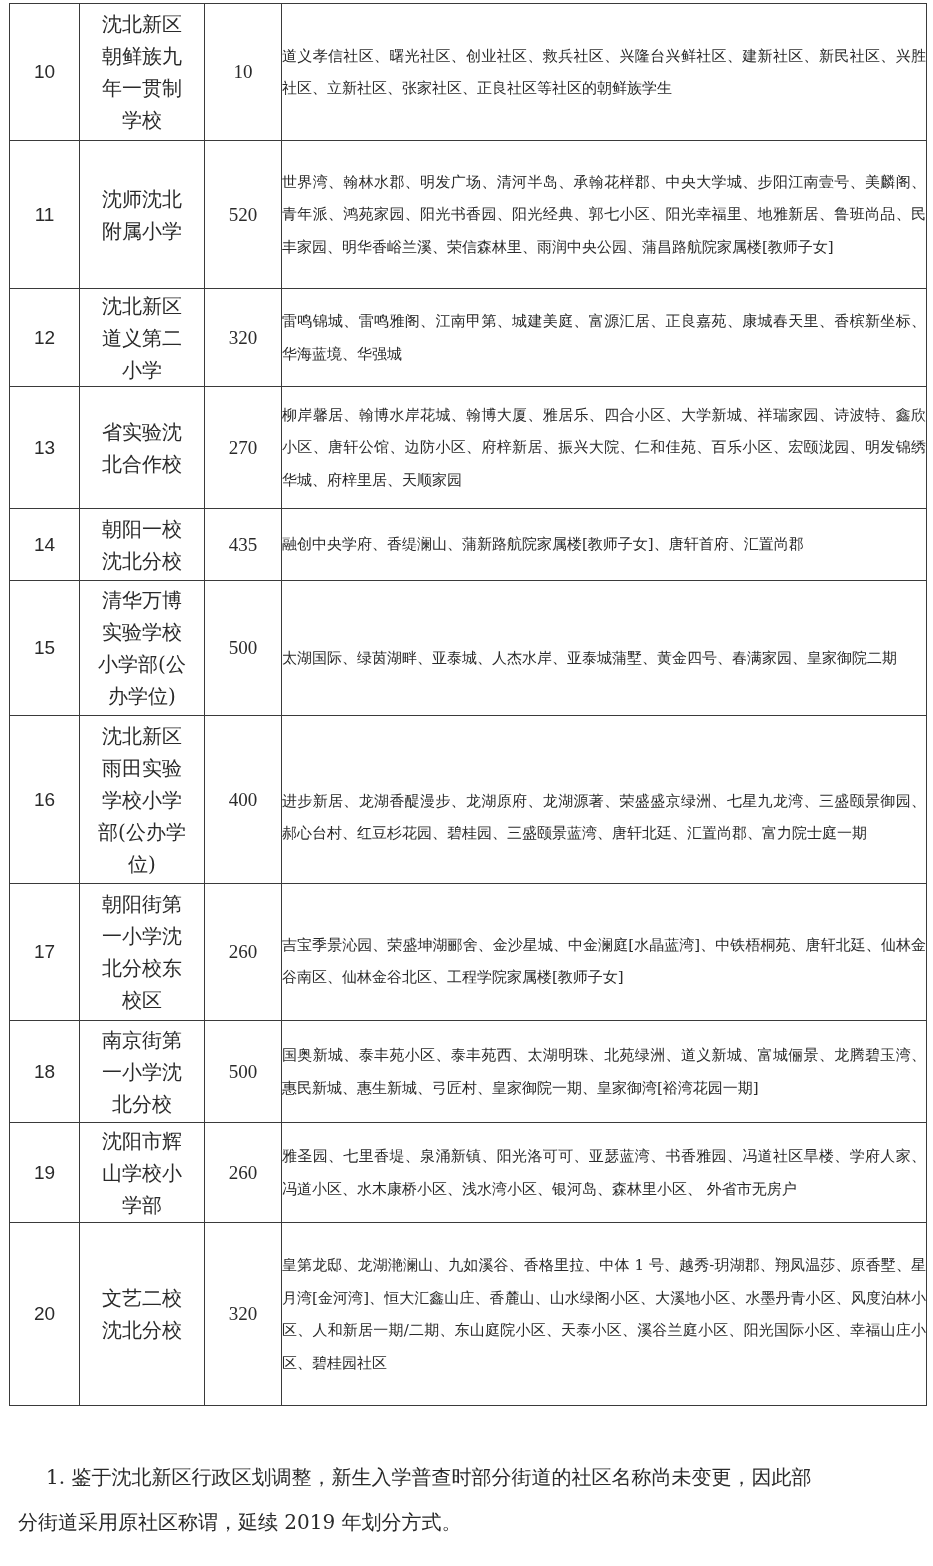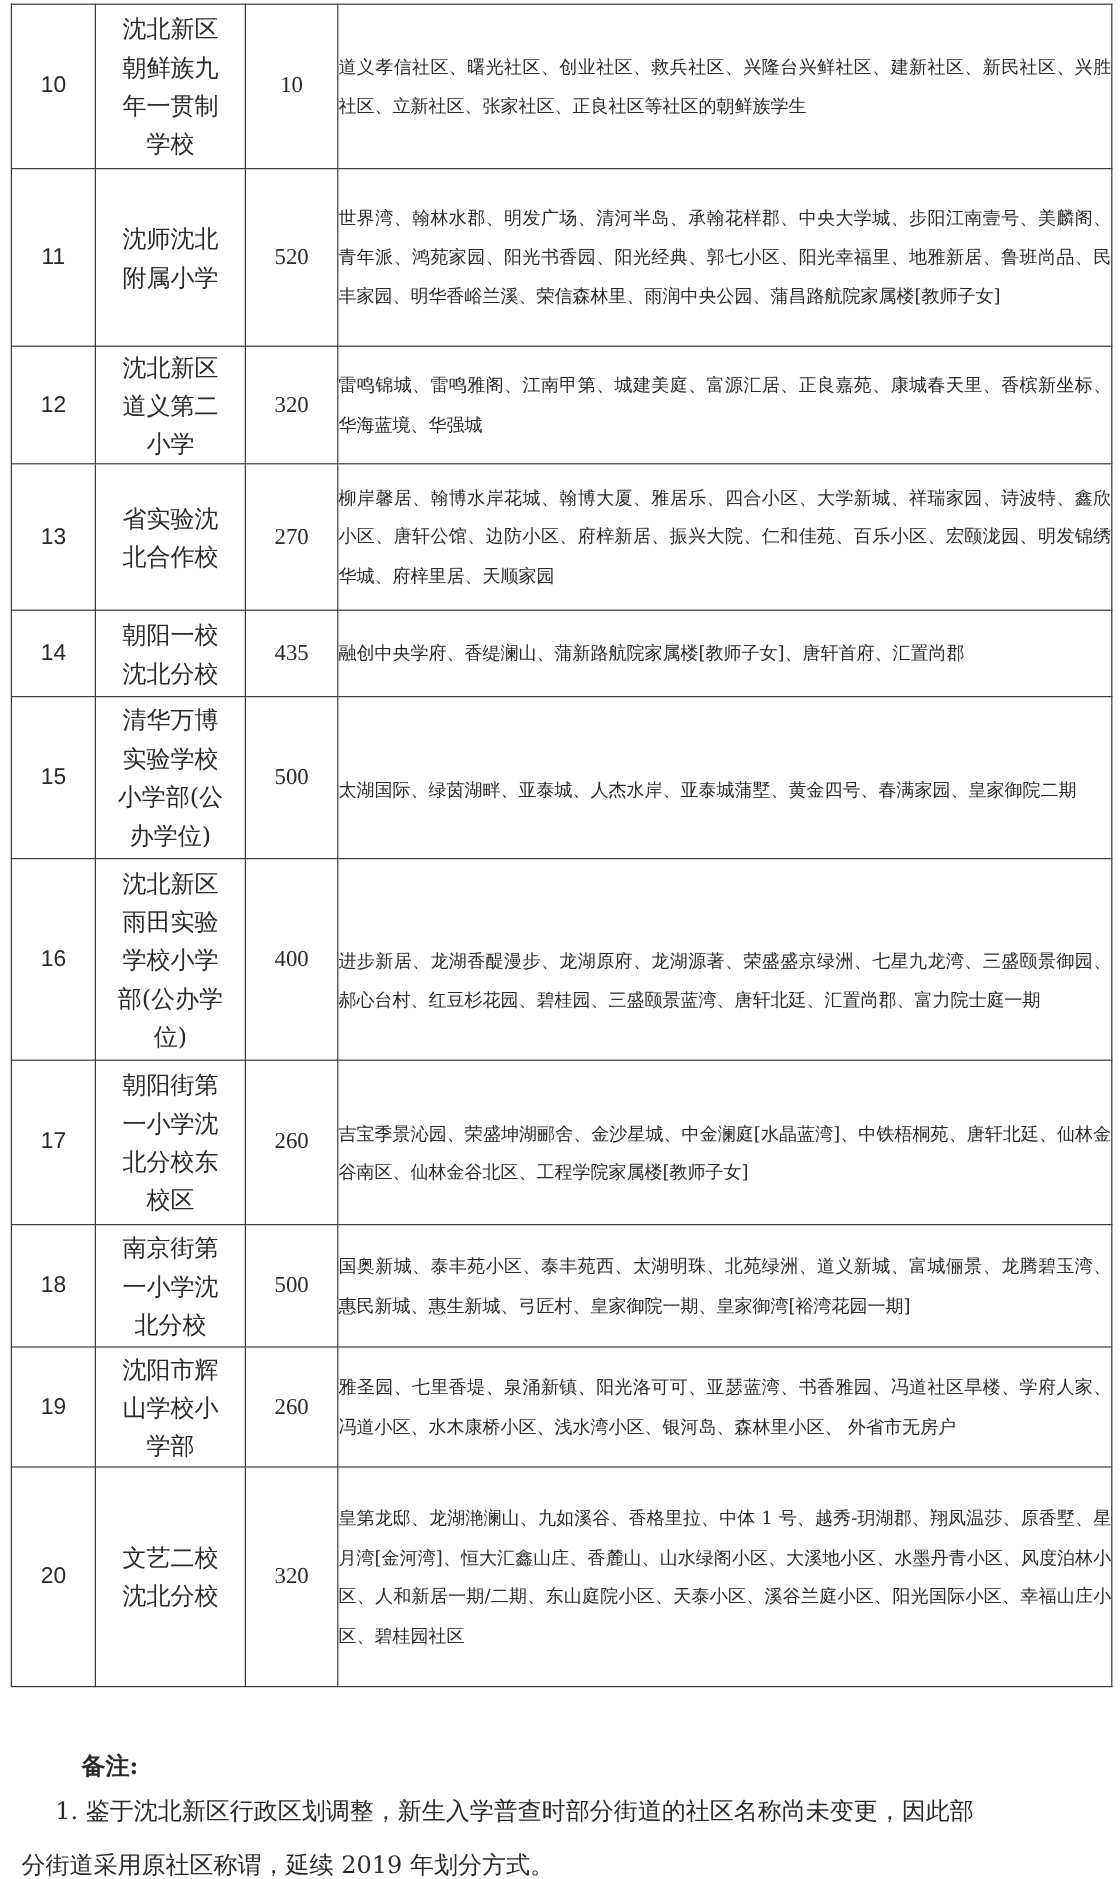--- a/index.html
+++ b/index.html
@@ -137,16 +137,15 @@
           <span>文艺二校</span>
           <span>沈北分校</span>
         </td>
         <td class="quota">320</td>
         <td class="area">皇第龙邸、龙湖滟澜山、九如溪谷、香格里拉、中体 1 号、越秀-玥湖郡、翔凤温莎、原香墅、星月湾[金河湾]、恒大汇鑫山庄、香麓山、山水绿阁小区、大溪地小区、水墨丹青小区、风度泊林小区、人和新居一期/二期、东山庭院小区、天泰小区、溪谷兰庭小区、阳光国际小区、幸福山庄小区、碧桂园社区</td>
       </tr>
     </tbody>
 </table>
 
 <div class="notes">
-  <div class="title">备注:</div>
   <div class="line indent">1. 鉴于沈北新区行政区划调整，新生入学普查时部分街道的社区名称尚未变更，因此部</div>
   <div class="line">分街道采用原社区称谓，延续 2019 年划分方式。</div>
 </div>
 
 </body></html>

